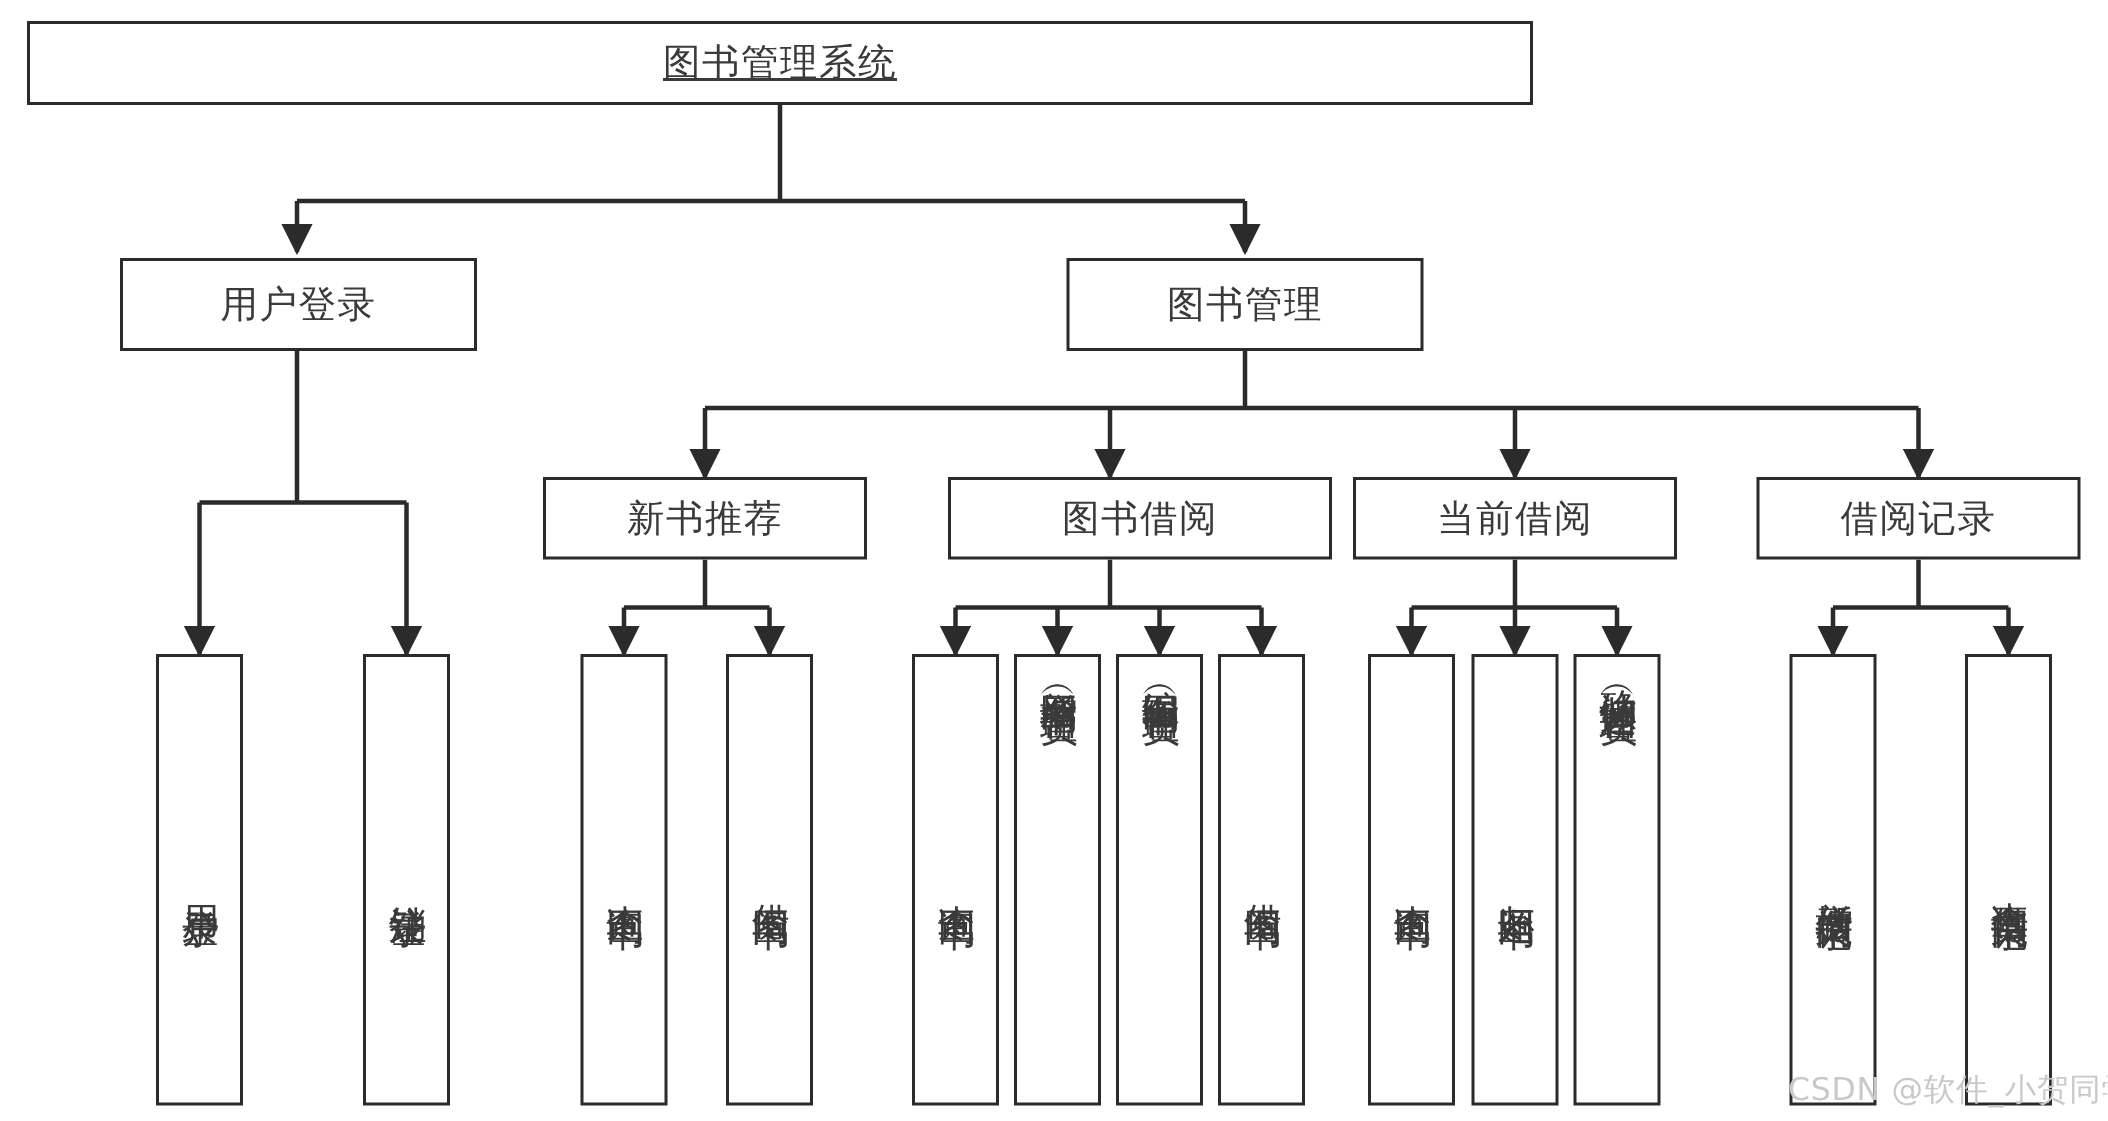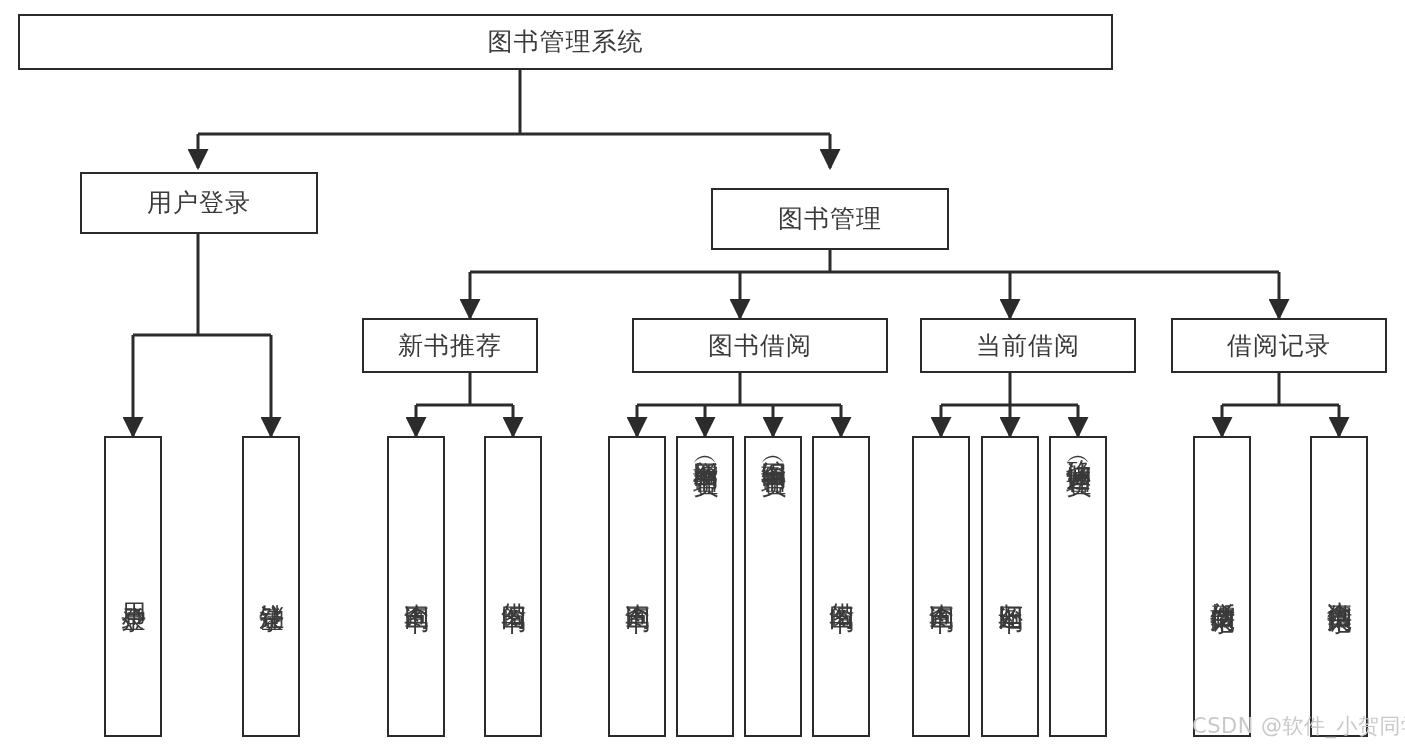--- a/index.html
+++ b/index.html
@@ -114,38 +114,38 @@
       <path d="M 1010 405 L 1010 436" marker-end="url(#arrow)"></path>
       <path d="M 1078 405 L 1078 436" marker-end="url(#arrow)"></path>
 
       <path d="M 1279 373 L 1279 405"></path>
       <path d="M 1222 405 L 1339 405"></path>
       <path d="M 1222 405 L 1222 436" marker-end="url(#arrow)"></path>
       <path d="M 1339 405 L 1339 436" marker-end="url(#arrow)"></path>
     </g>
   </svg>
 
-  <div class="node node-h" style="left:18px; top:14px; width:1095px; height:56px;">
+  <div class="node node-h" style="left:18px; top:14px; width:1004px; height:56px;text-decoration:underline;">
     <span>图书管理系统</span>
   </div>
 
   <div class="node node-h" style="left:80px; top:172px; width:238px; height:62px;">
     <span>用户登录</span>
   </div>
-  <div class="node node-h" style="left:711px; top:172px; width:238px; height:62px;margin-top:16px;">
+  <div class="node node-h" style="left:711px; top:172px; width:238px; height:62px;">
     <span>图书管理</span>
   </div>
 
-  <div class="node node-h" style="left:362px; top:318px; width:176px; height:55px;">
+  <div class="node node-h" style="left:362px; top:318px; width:216px; height:55px;">
     <span>新书推荐</span>
   </div>
   <div class="node node-h" style="left:632px; top:318px; width:256px; height:55px;">
     <span>图书借阅</span>
   </div>
-  <div class="node node-h" style="left:902px; top:318px; width:216px; height:55px;margin-left:18px;">
+  <div class="node node-h" style="left:902px; top:318px; width:216px; height:55px;">
     <span>当前借阅</span>
   </div>
   <div class="node node-h" style="left:1171px; top:318px; width:216px; height:55px;text-align:right;">
     <span>借阅记录</span>
   </div>
 
   <div class="node node-v" style="left:104px; top:436px; width:58px; height:301px;">
     <span>用户登录</span>
   </div>
   <div class="node node-v" style="left:242px; top:436px; width:58px; height:301px;">

